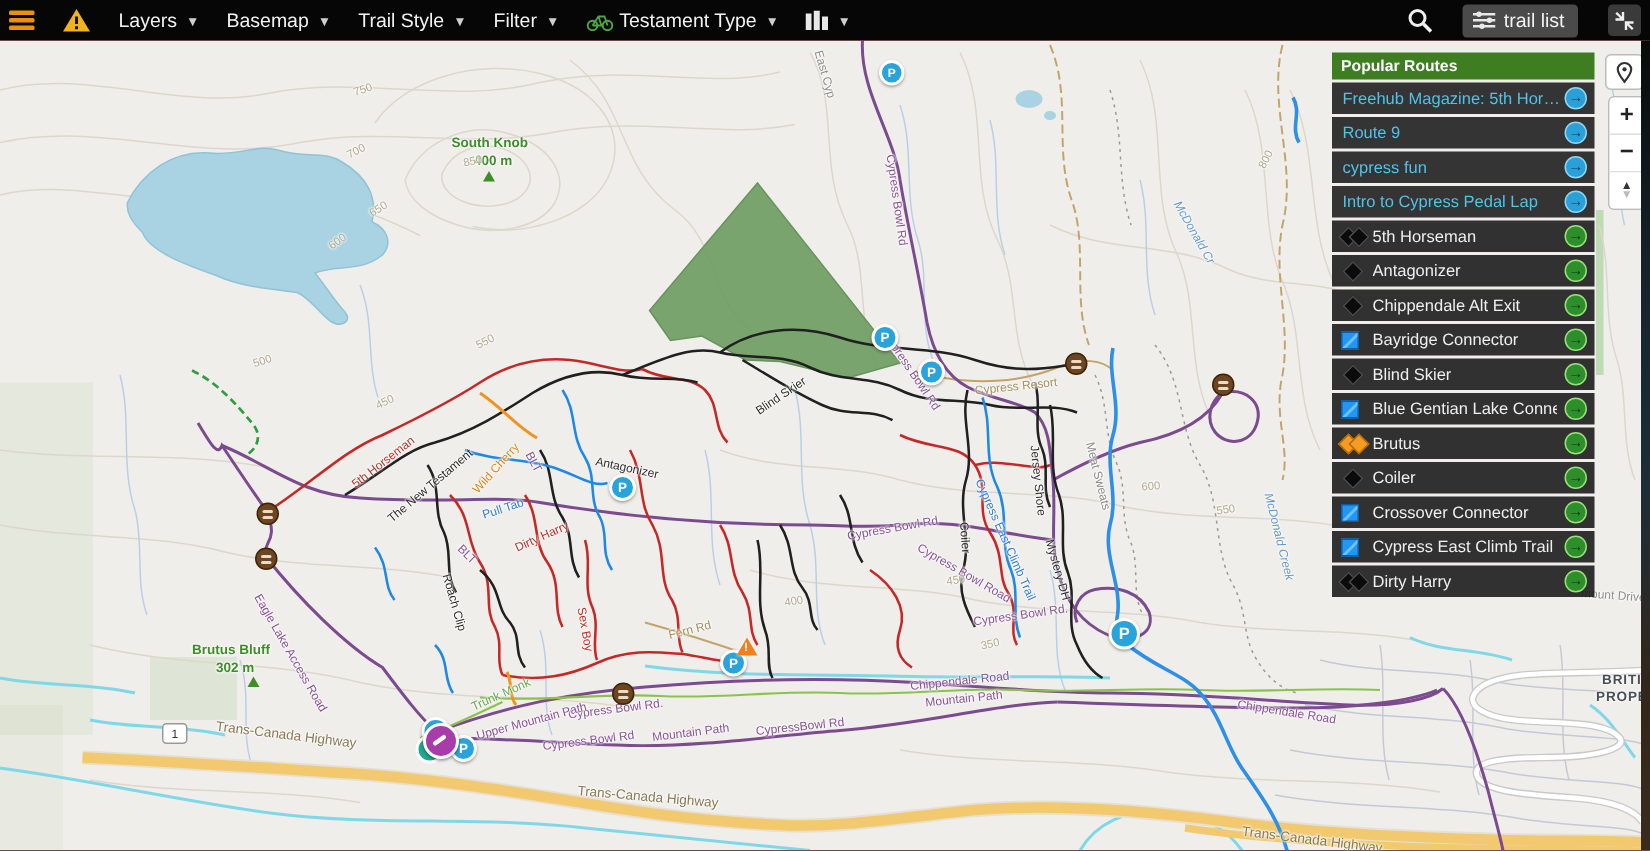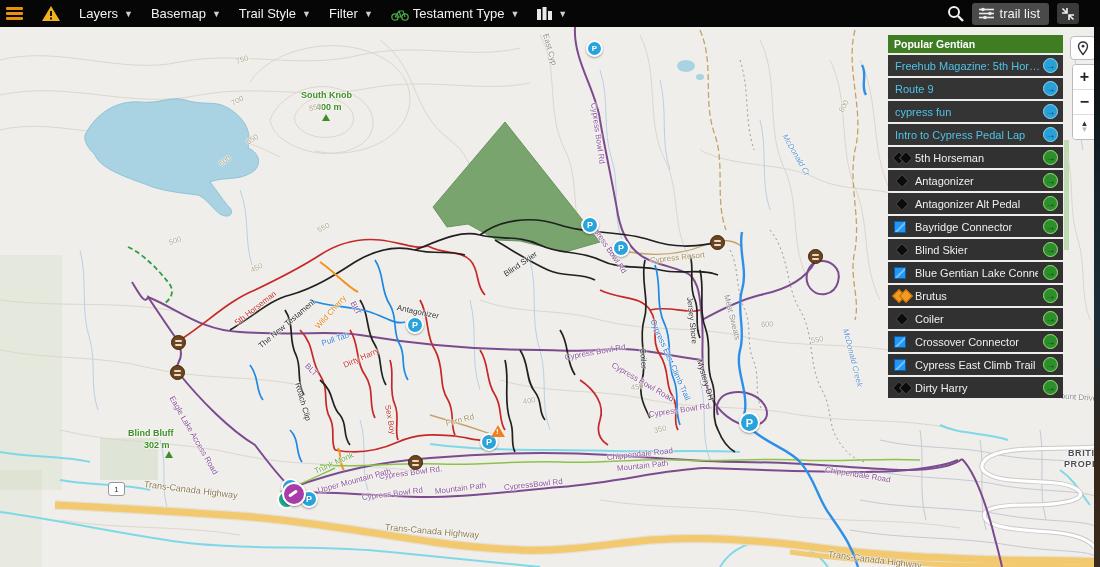--- a/index.html
+++ b/index.html
@@ -5,21 +5,21 @@
   html,body{margin:0;padding:0;background:#000;}
   #app{position:relative;width:1100px;height:567px;overflow:hidden;background:#b91c1c;
        font-family:"Liberation Sans",sans-serif;-webkit-font-smoothing:antialiased;}
   
   #toolbar{position:absolute;left:0;top:0;width:1100px;height:27px;background:#060606;
            display:flex;align-items:center;color:#f2f2f2;font-size:13px;z-index:40;}
   .tb-item{display:flex;align-items:center;gap:4px;margin-left:18px;cursor:pointer;white-space:nowrap;}
   .tb-caret{font-size:9px;color:#cfcfcf;margin-left:2px;}
   #hamburger{margin-left:6px;width:17px;height:13px;display:flex;flex-direction:column;justify-content:space-between;cursor:pointer;}
   #hamburger span{display:block;height:3px;background:#e8920c;border-radius:1px;}
-  .tb-right{margin-left:auto;display:flex;align-items:center;gap:8px;margin-right:21px;}
+  .tb-right{margin-left:auto;display:flex;align-items:center;gap:20px;margin-right:6px;}
   #trail-list-btn{background:#4a4a4a;border-radius:3px;padding:3px 9px 4px 7px;display:flex;align-items:center;gap:6px;cursor:pointer;}
   #collapse-btn{background:#3a3a3a;border-radius:3px;width:22px;height:21px;display:flex;align-items:center;justify-content:center;cursor:pointer;}
   
   #map{position:absolute;left:0;top:27px;width:1100px;height:540px;background:#f0eeea;overflow:hidden;}
   #map svg{position:absolute;left:0;top:0;}
   .ml{position:absolute;font-size:8px;line-height:1;white-space:nowrap;transform-origin:0 50%;
       text-shadow:0 0 2px #fff,0 0 2px #fff,0 0 2px #fff;z-index:5;}
   .ml-green{color:#3e8e28;font-size:9px;font-weight:bold;}
   .ml-red{color:#c03028;}
   .ml-blk{color:#2e2e2e;}
@@ -322,21 +322,21 @@
       </g>
 
       <g fill="none" stroke="#f29321" stroke-width="2">
         <path d="M320,235 C335,245 345,258 358,265"></path>
         <path d="M338,421 C342,429 339,437 344,443"></path>
       </g>
     </svg>
 
     <span class="ml ml-green" style="left:301px;top:64px">South Knob</span>
     <span class="ml ml-green" style="left:316px;top:76px">400 m</span>
-    <span class="ml ml-green" style="left:128px;top:402px">Blind Bluff</span>
+    <span class="ml ml-green" style="left:128px;top:402px">Brutus Bluff</span>
     <span class="ml ml-green" style="left:144px;top:414px">302 m</span>
     <span class="ml ml-red" style="left:236px;top:293px;transform:rotate(-38deg)">5th Horseman</span>
     <span class="ml ml-blk" style="left:260px;top:316px;transform:rotate(-40deg)">The New Testament</span>
     <span class="ml ml-org" style="left:317px;top:297px;transform:rotate(-48deg)">Wild Cherry</span>
     <span class="ml ml-blu" style="left:322px;top:313px;transform:rotate(-18deg)">Pull Tab</span>
     <span class="ml ml-pur" style="left:352px;top:271px;transform:rotate(62deg)">BLT</span>
     <span class="ml ml-pur" style="left:306px;top:334px;transform:rotate(45deg)">BLT</span>
     <span class="ml ml-red" style="left:344px;top:335px;transform:rotate(-24deg)">Dirty Harry</span>
     <span class="ml ml-blk" style="left:397px;top:277px;transform:rotate(12deg)">Antagonizer</span>
     <span class="ml ml-blk" style="left:297px;top:352px;transform:rotate(74deg)">Roach Clip</span>
@@ -423,21 +423,21 @@
         <i></i>
         <i></i>
       </div>
 
     <div class="warn" style="left:491px;top:398px"></div>
     <div class="teal" style="left:277px;top:463px"></div>
     <div class="magenta" style="left:282px;top:455px"></div>
   </div>
 
   <div id="panel">
-    <div class="phead">Popular Gentian</div>
+    <div class="phead">Popular Routes</div>
     <div class="prow">
       <span class="lbl">Freehub Magazine: 5th Horseman Sh..</span>
       <span class="bluearrow">→</span>
     </div>
     <div class="prow">
       <span class="lbl">Route 9</span>
       <span class="bluearrow">→</span>
     </div>
     <div class="prow">
       <span class="lbl">cypress fun</span>
@@ -460,21 +460,21 @@
       <span class="dicon d1">
           <span class="dmond"></span>
         </span>
       <span class="lbl">Antagonizer</span>
       <span class="goarrow">→</span>
     </div>
     <div class="trow">
       <span class="dicon d1">
           <span class="dmond"></span>
         </span>
-      <span class="lbl">Antagonizer Alt Pedal</span>
+      <span class="lbl">Chippendale Alt Exit</span>
       <span class="goarrow">→</span>
     </div>
     <div class="trow">
       <span class="dicon">
           <span class="bsq"></span>
         </span>
       <span class="lbl">Bayridge Connector</span>
       <span class="goarrow">→</span>
     </div>
     <div class="trow">

